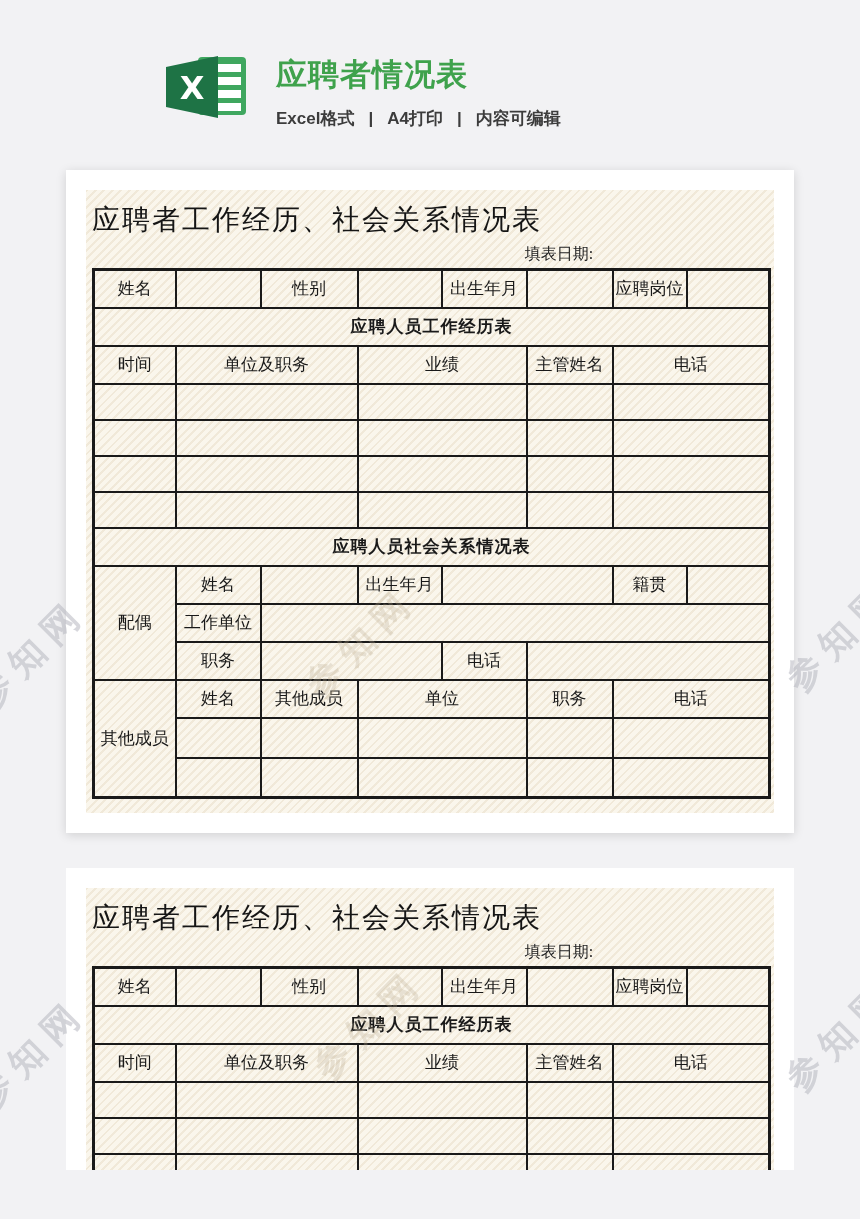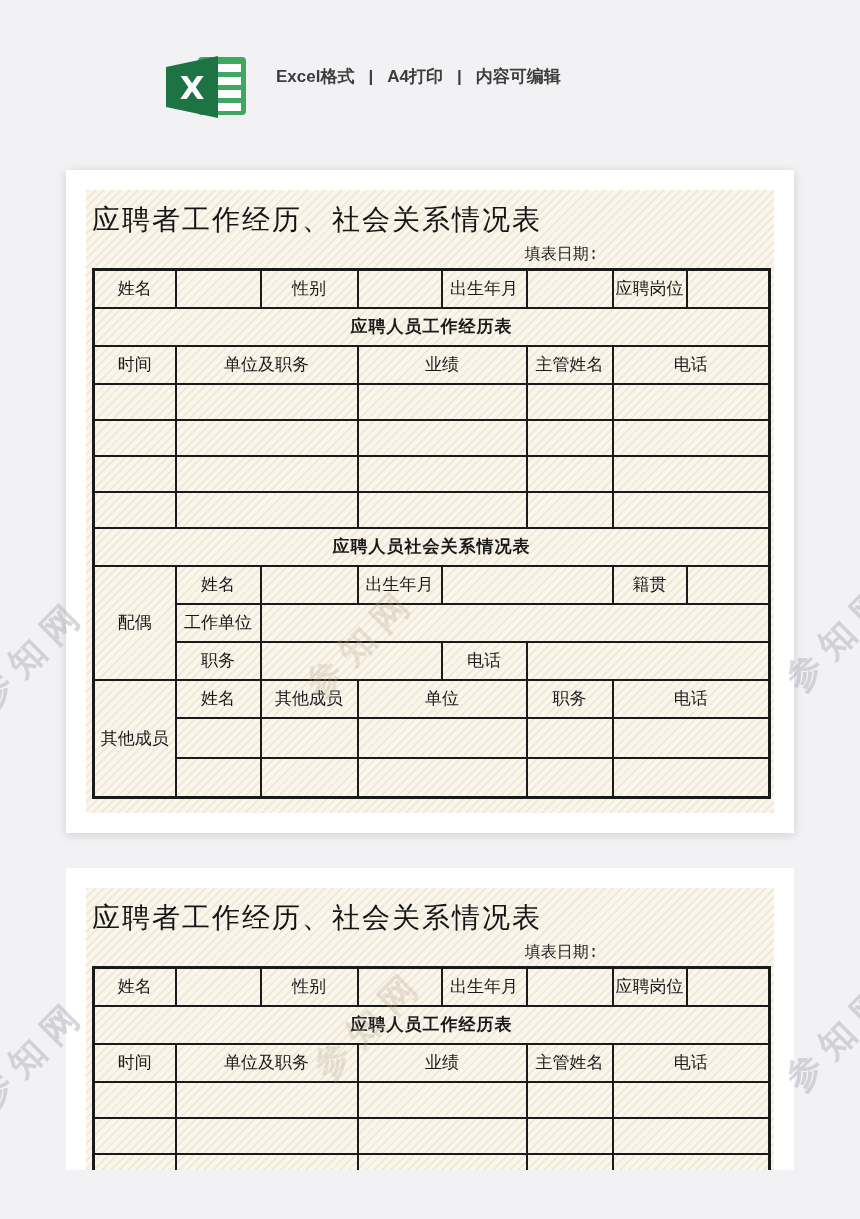--- a/index.html
+++ b/index.html
@@ -35,21 +35,21 @@
       rgba(255,255,255,0)   2px, rgba(255,255,255,0)   6px);
     padding:8px 6px 0 6px;
   }
   .form-title {
     text-align:left; font-size:28px; letter-spacing:2px; color:#151515;
     height:44px; line-height:44px; white-space:nowrap;
   }
   .date-line { position:relative; height:26px; }
   .date-label {
     position:absolute; left:64%; top:2px;
-    font-family:Liberation Mono, monospace;
+    font-family:Liberation Serif, serif;
     font-size:16px; color:#222;
   }
 
   
   table.form-table {
     width:676px; margin:0 auto; border-collapse:collapse; table-layout:fixed;
     border:3px solid #1a1a1a;
     padding-left:32px;
   }
   table.form-table td {
@@ -83,20 +83,21 @@
           <rect x="56" y="25" width="23" height="8"></rect>
         <rect x="42" y="38" width="10" height="8"></rect>
           <rect x="56" y="38" width="23" height="8"></rect>
         <rect x="42" y="51" width="10" height="8"></rect>
           <rect x="56" y="51" width="23" height="8"></rect>
       </g>
       <polygon points="4,15 56,4 56,66 4,55" fill="#1E7345"></polygon>
       <text x="30" y="47" text-anchor="middle" fill="#ffffff" font-family="DejaVu Sans, Liberation Sans, sans-serif" font-size="32" font-weight="bold">X</text>
     </svg>
     <div class="header-text">
+      <div class="header-title" style="color:#3FA24C">应聘者情况表</div>
       <div class="header-meta">
         <span>Excel格式</span>
         <span class="meta-sep">|</span>
         <span>A4打印</span>
         <span class="meta-sep">|</span>
         <span>内容可编辑</span>
       </div>
     </div>
   </div>
 

